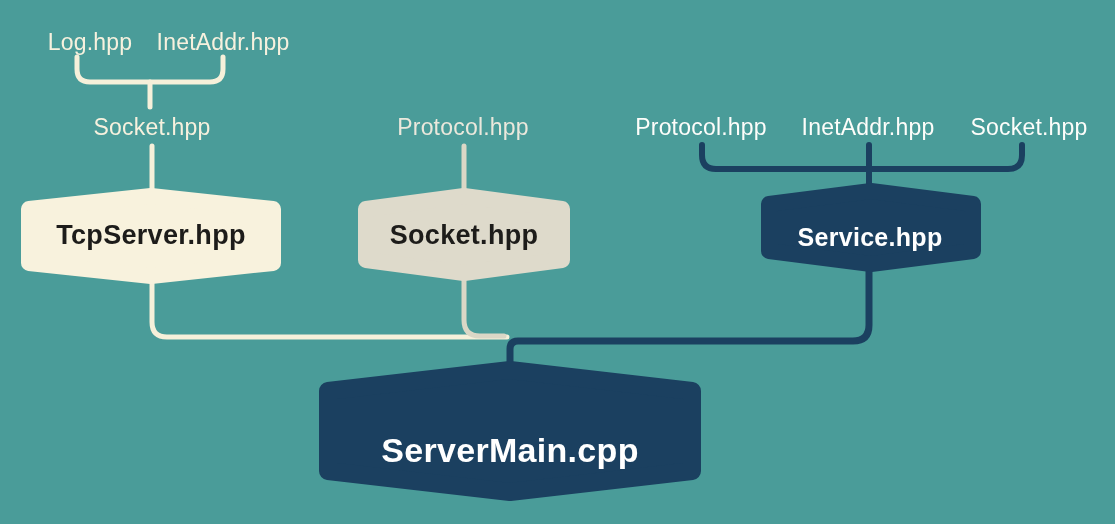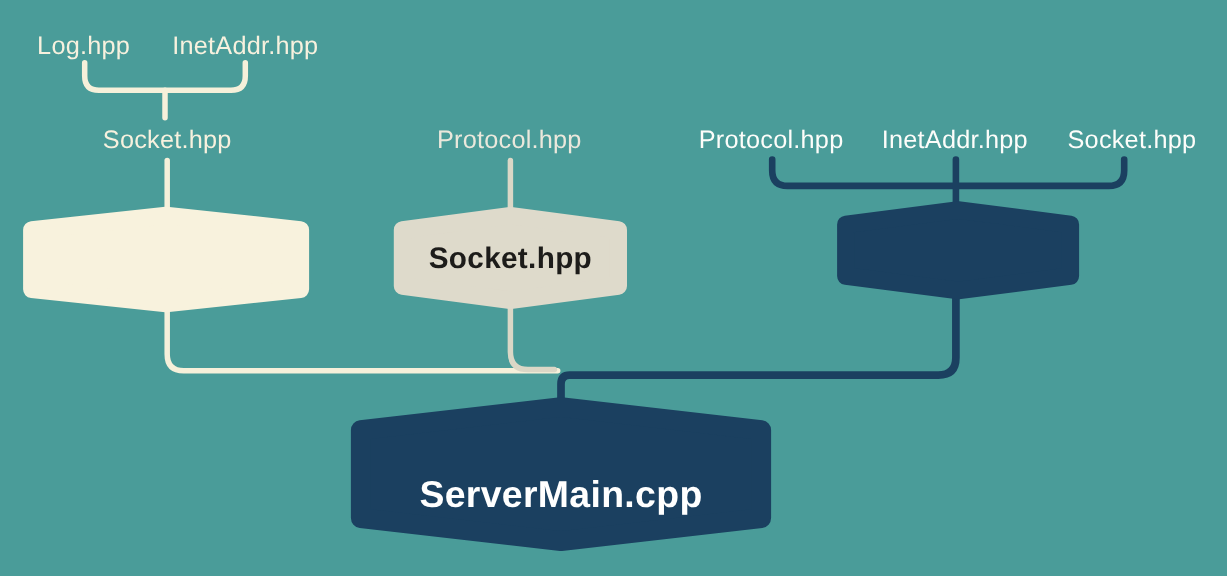--- a/index.html
+++ b/index.html
@@ -54,24 +54,26 @@
     <path d="M 702 145 L 702 155 Q 702 169 716 169 L 1008 169 Q 1022 169 1022 155 L 1022 145" fill="none" stroke-width="6" stroke-linecap="round" stroke="#1b4060"></path>
     <path d="M 869 145 L 869 192" fill="none" stroke-width="6" stroke-linecap="round" stroke="#1b4060"></path>
     <path d="M 869 268 L 869 325 Q 869 341 853 341 L 518 341 Q 510 341 510 349 L 510 372" fill="none" stroke-width="7" stroke-linecap="square" stroke="#1b4060"></path>
 
     <polygon points="151,196 273,209 273,263 151,276 29,263 29,209" stroke-width="16" stroke-linejoin="round" fill="#f8f2dd" stroke="#f8f2dd"></polygon>
     <polygon points="464,196 562,209 562,260 464,273 366,260 366,209" stroke-width="16" stroke-linejoin="round" fill="#dedacb" stroke="#dedacb"></polygon>
     <polygon points="871,191 973,204 973,251 871,264 769,251 769,204" stroke-width="16" stroke-linejoin="round" fill="#1b4060" stroke="#1b4060"></polygon>
     <polygon points="510,370 692,391 692,471 510,492 328,471 328,391" stroke-width="18" stroke-linejoin="round" fill="#1b4060" stroke="#1b4060"></polygon>
   </svg>
 
-  <div class="lbl cream" style="left:76px; top:42px;">Log.hpp</div>
+  <div class="lbl cream" style="left:90px; top:42px;">Log.hpp</div>
   <div class="lbl cream" style="left:223px; top:42px;">InetAddr.hpp</div>
   <div class="lbl cream" style="left:152px; top:127px;">Socket.hpp</div>
   <div class="lbl paleg" style="left:463px; top:127px;">Protocol.hpp</div>
   <div class="lbl white" style="left:701px; top:127px;">Protocol.hpp</div>
   <div class="lbl white" style="left:868px; top:127px;">InetAddr.hpp</div>
   <div class="lbl white" style="left:1029px; top:127px;">Socket.hpp</div>
 
+  <div class="node-lbl dark fs27" style="left:151px; top:235px;">TcpServer.hpp</div>
   <div class="node-lbl dark fs27" style="left:464px; top:235px;">Socket.hpp</div>
+  <div class="node-lbl light fs25" style="left:870px; top:237px;">Service.hpp</div>
   <div class="node-lbl light fs34" style="left:510px; top:450px;">ServerMain.cpp</div>
 
 </div>
 
 </body></html>

